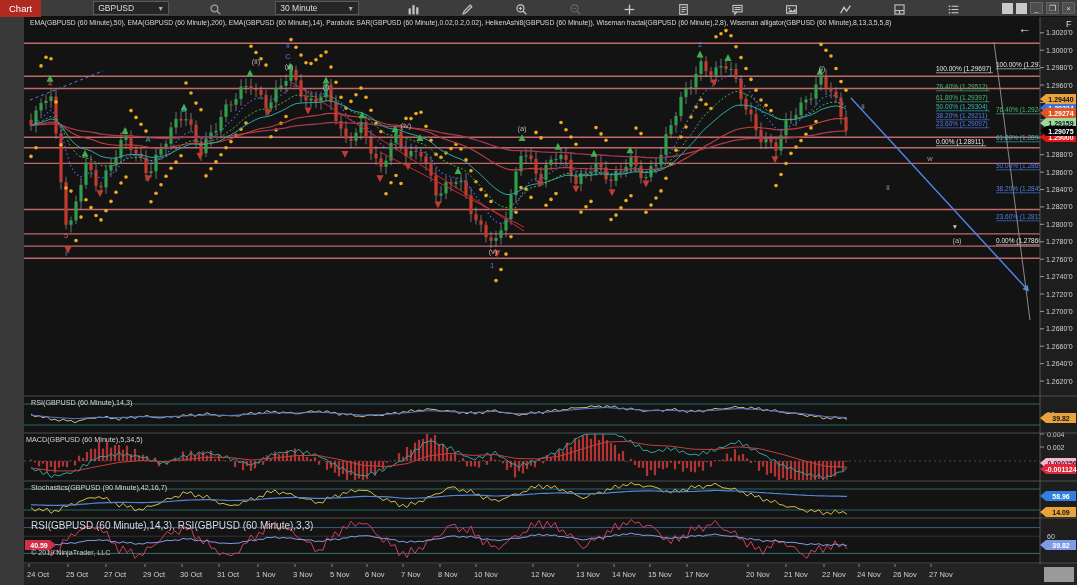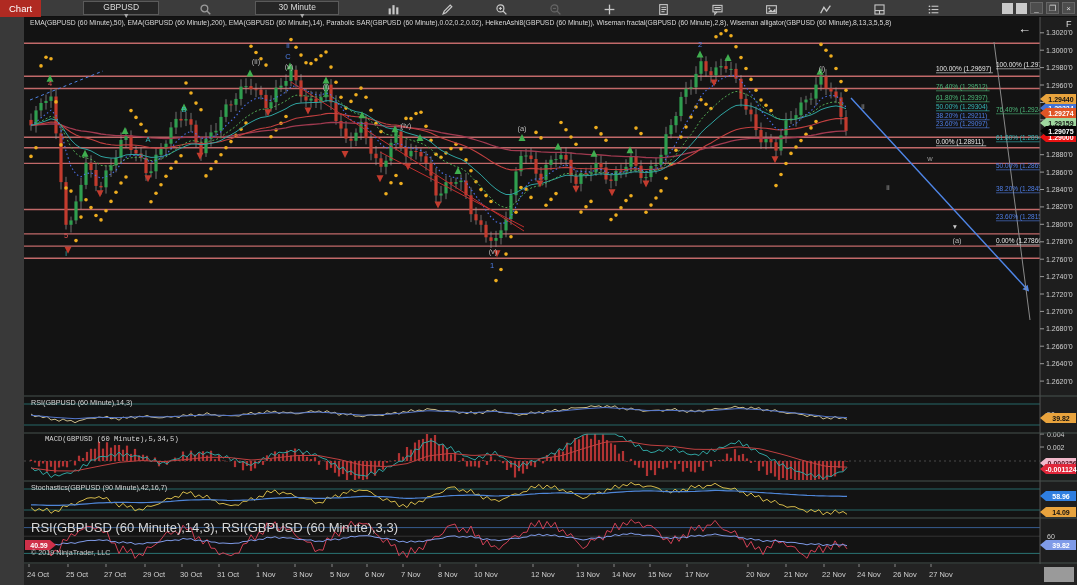--- a/index.html
+++ b/index.html
@@ -1,20 +1,20 @@
 <!DOCTYPE html>
 <html><head>
 <meta charset="utf-8">
 <style>
   html,body{margin:0;padding:0;background:#1a1a1a;}
   body{font-family:"Liberation Sans","DejaVu Sans",sans-serif;}
   .window{position:relative;width:1077px;height:585px;background:#131313;overflow:hidden;}
   .titlebar{position:absolute;top:0;left:0;width:1077px;height:17px;background:#3c3c3c;display:flex;align-items:center;z-index:5;border-bottom:1px solid #101010;box-sizing:border-box;gap:36px;}
   .chart-tab{background:#b02a22;color:#fff;height:17px;line-height:17px;padding:0 9px;font-size:9.5px;}
-  .tb-select{display:flex;align-items:center;justify-content:space-between;background:#262626;border:1px solid #5a5a5a;height:12px;margin-left:6px;padding:0 4px;font-size:8.5px;color:#ddd;flex-direction:column;}
+  .tb-select{display:flex;align-items:center;justify-content:space-between;background:#262626;border:1px solid #5a5a5a;height:12px;margin-left:16px;padding:0 4px;font-size:8.5px;color:#ddd;}
   .tb-select .chev{color:#aaa;font-size:7px;margin-left:10px;}
   .tico{display:inline-block;width:14px;height:13px;margin-left:4px;}
   .tico svg{width:13px;height:13px;}
   .winbtns{margin-left:auto;display:flex;align-items:center;margin-right:2px;}
   .sq{width:11px;height:11px;background:#c9c9c9;margin-left:3px;}
   .wbtn{width:13px;height:12px;background:#4d4d4d;color:#ddd;font-size:8px;text-align:center;line-height:11px;margin-left:3px;border:1px solid #666;box-sizing:border-box;}
   .overlay{position:absolute;z-index:3;color:#d6d6d6;white-space:nowrap;pointer-events:none;}
   #chart-svg{position:absolute;top:0;left:0;z-index:1;}
 </style>
 </head>
@@ -1057,19 +1057,19 @@
       <span class="sq"></span>
       <span class="sq"></span>
       <span class="wbtn">_</span>
       <span class="wbtn">❐</span>
       <span class="wbtn">×</span>
     </div>
   </div>
 
   <div class="overlay" style="left:30px;top:19px;font-size:6.8px;color:#dadada;">EMA(GBPUSD (60 Minute),50), EMA(GBPUSD (60 Minute),200), EMA(GBPUSD (60 Minute),14), Parabolic SAR(GBPUSD (60 Minute),0.02,0.2,0.02), HeikenAshi8(GBPUSD (60 Minute)), Wiseman fractal(GBPUSD (60 Minute),2,8), Wiseman alligator(GBPUSD (60 Minute),8,13,3,5,5,8)</div>
   <div class="overlay" style="left:31px;top:398px;font-size:7.2px;">RSI(GBPUSD (60 Minute),14,3)</div>
-  <div class="overlay" style="left:45px;top:435px;font-size:7.2px;font-family:Liberation Mono, monospace;">MACD(GBPUSD (60 Minute),5,34,5)</div>
+  <div class="overlay" style="left:26px;top:435px;font-size:7.2px;">MACD(GBPUSD (60 Minute),5,34,5)</div>
   <div class="overlay" style="left:31px;top:483px;font-size:7.2px;">Stochastics(GBPUSD (90 Minute),42,16,7)</div>
-  <div class="overlay" style="left:31px;top:520px;font-size:13px;">RSI(GBPUSD (60 Minute),14,3), RSI(GBPUSD (60 Minute),3,3)</div>
+  <div class="overlay" style="left:31px;top:520px;font-size:10px;">RSI(GBPUSD (60 Minute),14,3), RSI(GBPUSD (60 Minute),3,3)</div>
   <div class="overlay" style="left:31px;top:548px;font-size:7.2px;color:#c8c8c8;">© 2019 NinjaTrader, LLC</div>
   <div class="overlay" style="left:1066px;top:19px;font-size:9px;color:#ddd;">F</div>
   <div class="overlay" style="left:1018px;top:21px;font-size:13px;color:#e8e8e8;pointer-events:auto;">←</div>
 </div>
 
 </body></html>

